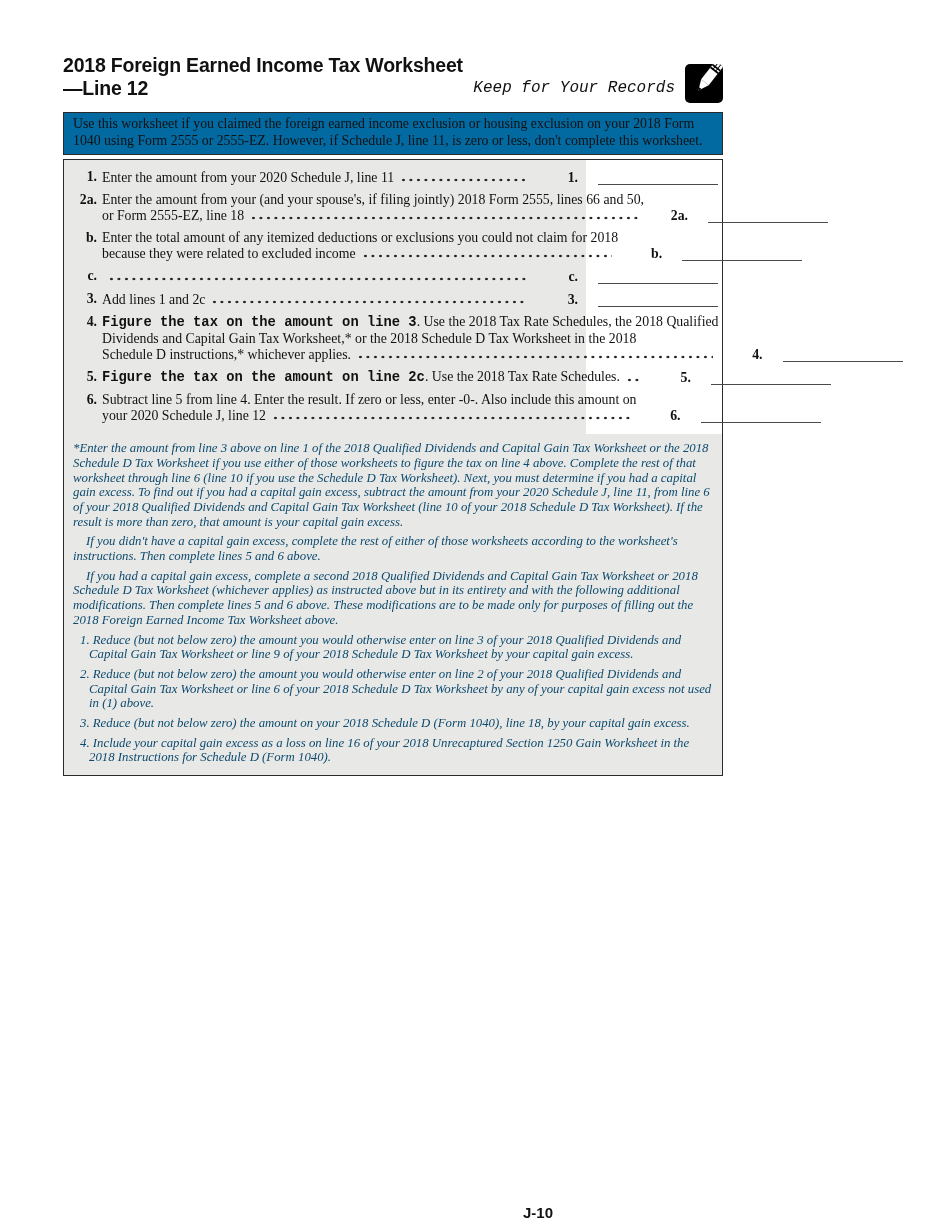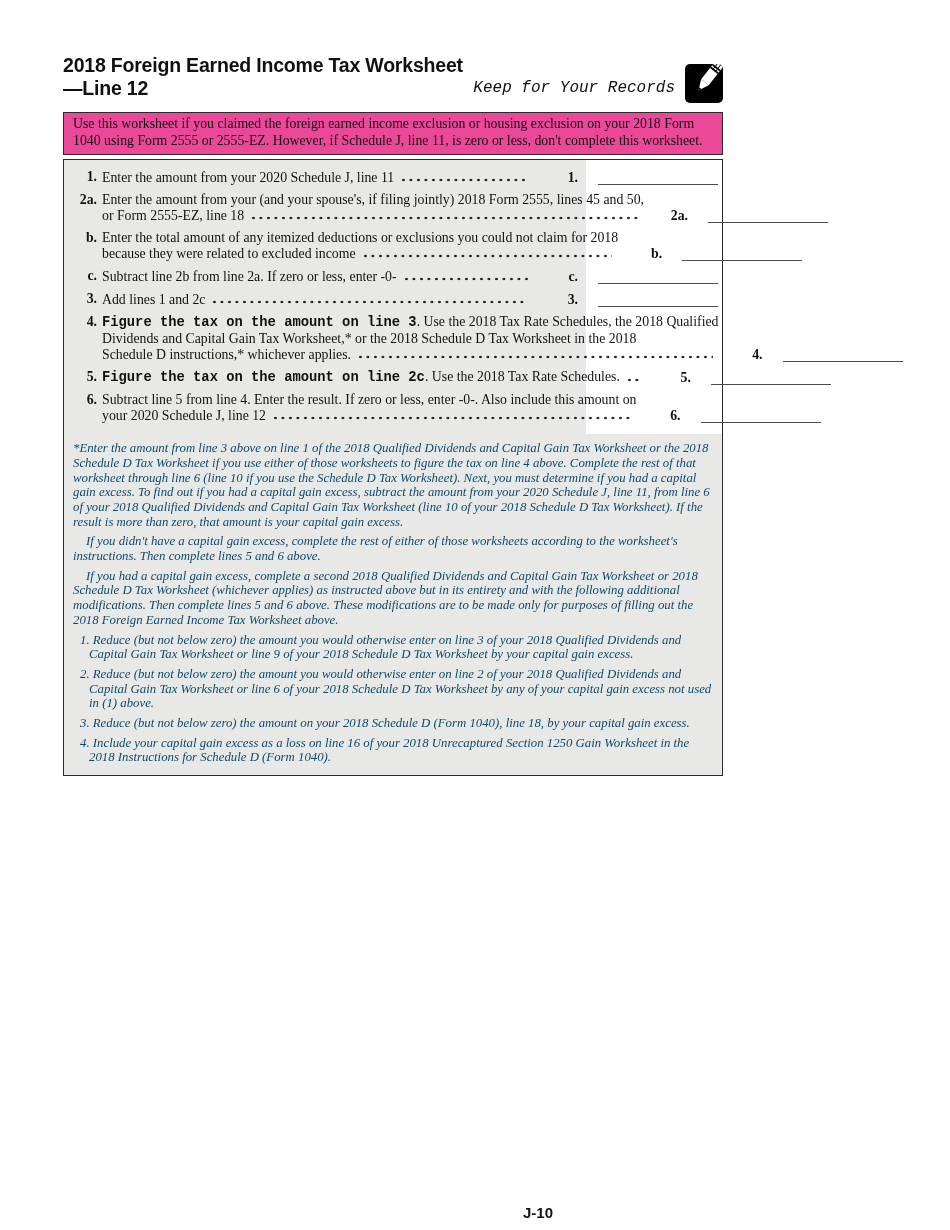--- a/index.html
+++ b/index.html
@@ -21,21 +21,21 @@
   .hdr-tag {
     font-family:Liberation Mono, monospace;
     font-style:italic; font-size:16px;
     padding:0 10px 6px 0; white-space:nowrap;
   }
   .hdr-icon { width:38px; height:39px; }
   .hdr-icon svg { display:block; }
 
   
   .intro-box {
-    border:1.5px solid #2a2a2a; background:#ec4899;
+    border:1.5px solid #2a2a2a; background:#0369a1;
     padding:3px 9px 5px 9px;
     font-size:13.8px; line-height:1.2;
   }
 
   
   .ws-box {
     border:1.5px solid #2a2a2a; background:#e8e8e6;
     margin-top:4px;
   }
   .rows { position:relative; padding:9px 0 10px 0; }
@@ -136,21 +136,21 @@
           </div>
           <div class="w-label">1.</div>
           <div class="w-amt">
             <div class="amt-line"></div>
           </div>
         </div>
         <div class="w-row">
           <div class="w-num">2a.</div>
           <div class="w-text">
             <div class="w-line">
-              <span class="txt">Enter the amount from your (and your spouse's, if filing jointly) 2018 Form 2555, lines 45 and 50,</span>
+              <span class="txt">Enter the amount from your (and your spouse's, if filing jointly) 2018 Form 2555, lines 66 and 50,</span>
             </div>
             <div class="w-line">
               <span class="txt">or Form 2555-EZ, line 18</span>
               <span class="leader"></span>
             </div>
           </div>
           <div class="w-label">2a.</div>
           <div class="w-amt">
             <div class="amt-line"></div>
           </div>
@@ -168,21 +168,20 @@
           </div>
           <div class="w-label">b.</div>
           <div class="w-amt">
             <div class="amt-line"></div>
           </div>
         </div>
         <div class="w-row">
           <div class="w-num">c.</div>
           <div class="w-text">
             <div class="w-line">
-              <span class="txt">Subtract line 2b from line 2a. If zero or less, enter -0-</span>
               <span class="leader"></span>
             </div>
           </div>
           <div class="w-label">c.</div>
           <div class="w-amt">
             <div class="amt-line"></div>
           </div>
         </div>
         <div class="w-row">
           <div class="w-num">3.</div>

